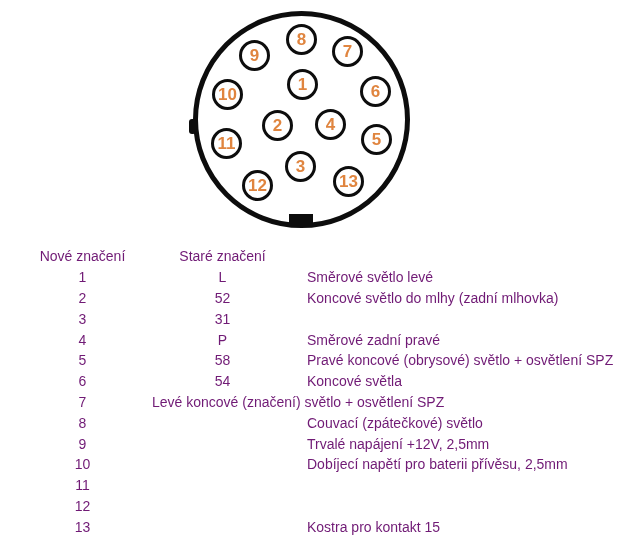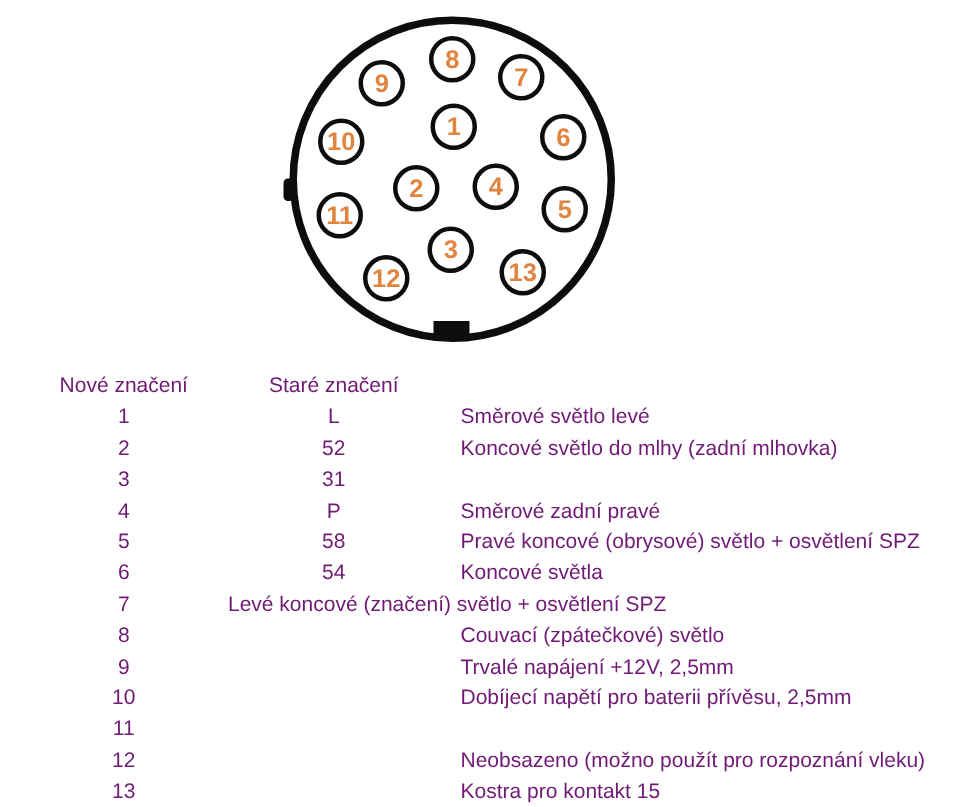--- a/index.html
+++ b/index.html
@@ -143,21 +143,20 @@
       <div class="c-old"></div>
       <div class="c-desc">Dobíjecí napětí pro baterii přívěsu, 2,5mm</div>
     </div>
     <div class="trow">
       <div class="c-new">11</div>
       <div class="c-old"></div>
     </div>
     <div class="trow">
       <div class="c-new">12</div>
       <div class="c-old"></div>
-      <div class="c-desc">Neobsazeno (možno použít pro rozpoznání vleku)</div>
     </div>
     <div class="trow">
       <div class="c-new">13</div>
       <div class="c-old"></div>
       <div class="c-desc">Kostra pro kontakt 15</div>
     </div>
   </div>
 
 </div>
 

